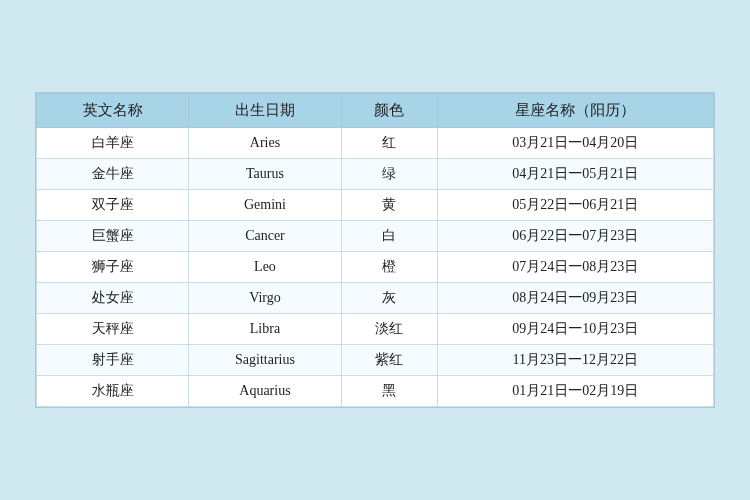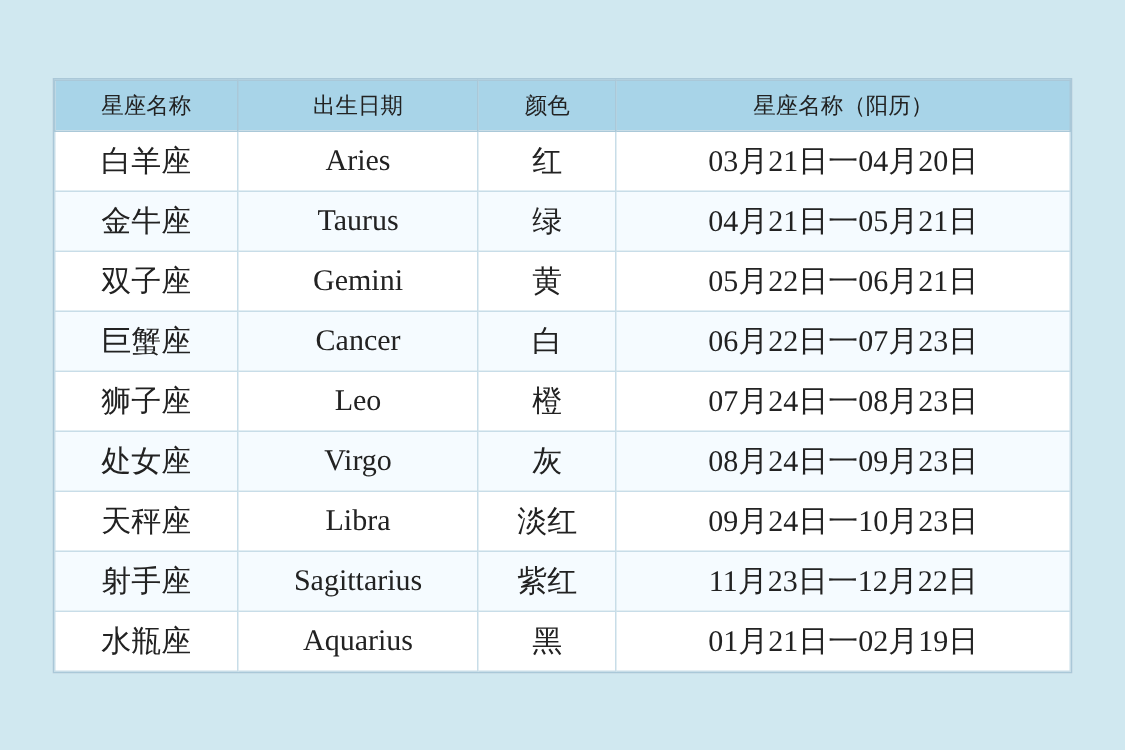--- a/index.html
+++ b/index.html
@@ -35,32 +35,32 @@
     tbody tr {
       background-color: #ffffff;
     }
     tbody tr:nth-child(even) {
       background-color: #f5fbff;
     }
     tbody td {
       border: 1px solid #c8dde8;
       padding: 6px 10px;
       text-align: center;
-      font-size: 20px;
+      font-size: 14px;
       color: #222;
     }
   </style>
 </head>
 <body>
 
 <div class="table-wrapper">
   <table>
     <thead>
       <tr>
-        <th>星座名称</th>
+        <th>英文名称</th>
         <th>出生日期</th>
         <th>颜色</th>
         <th>星座名称（阳历）</th>
       </tr>
     </thead>
     <tbody id="table-body">
     <tr>
           <td>白羊座</td>
           <td>Aries</td>
           <td>红</td>

